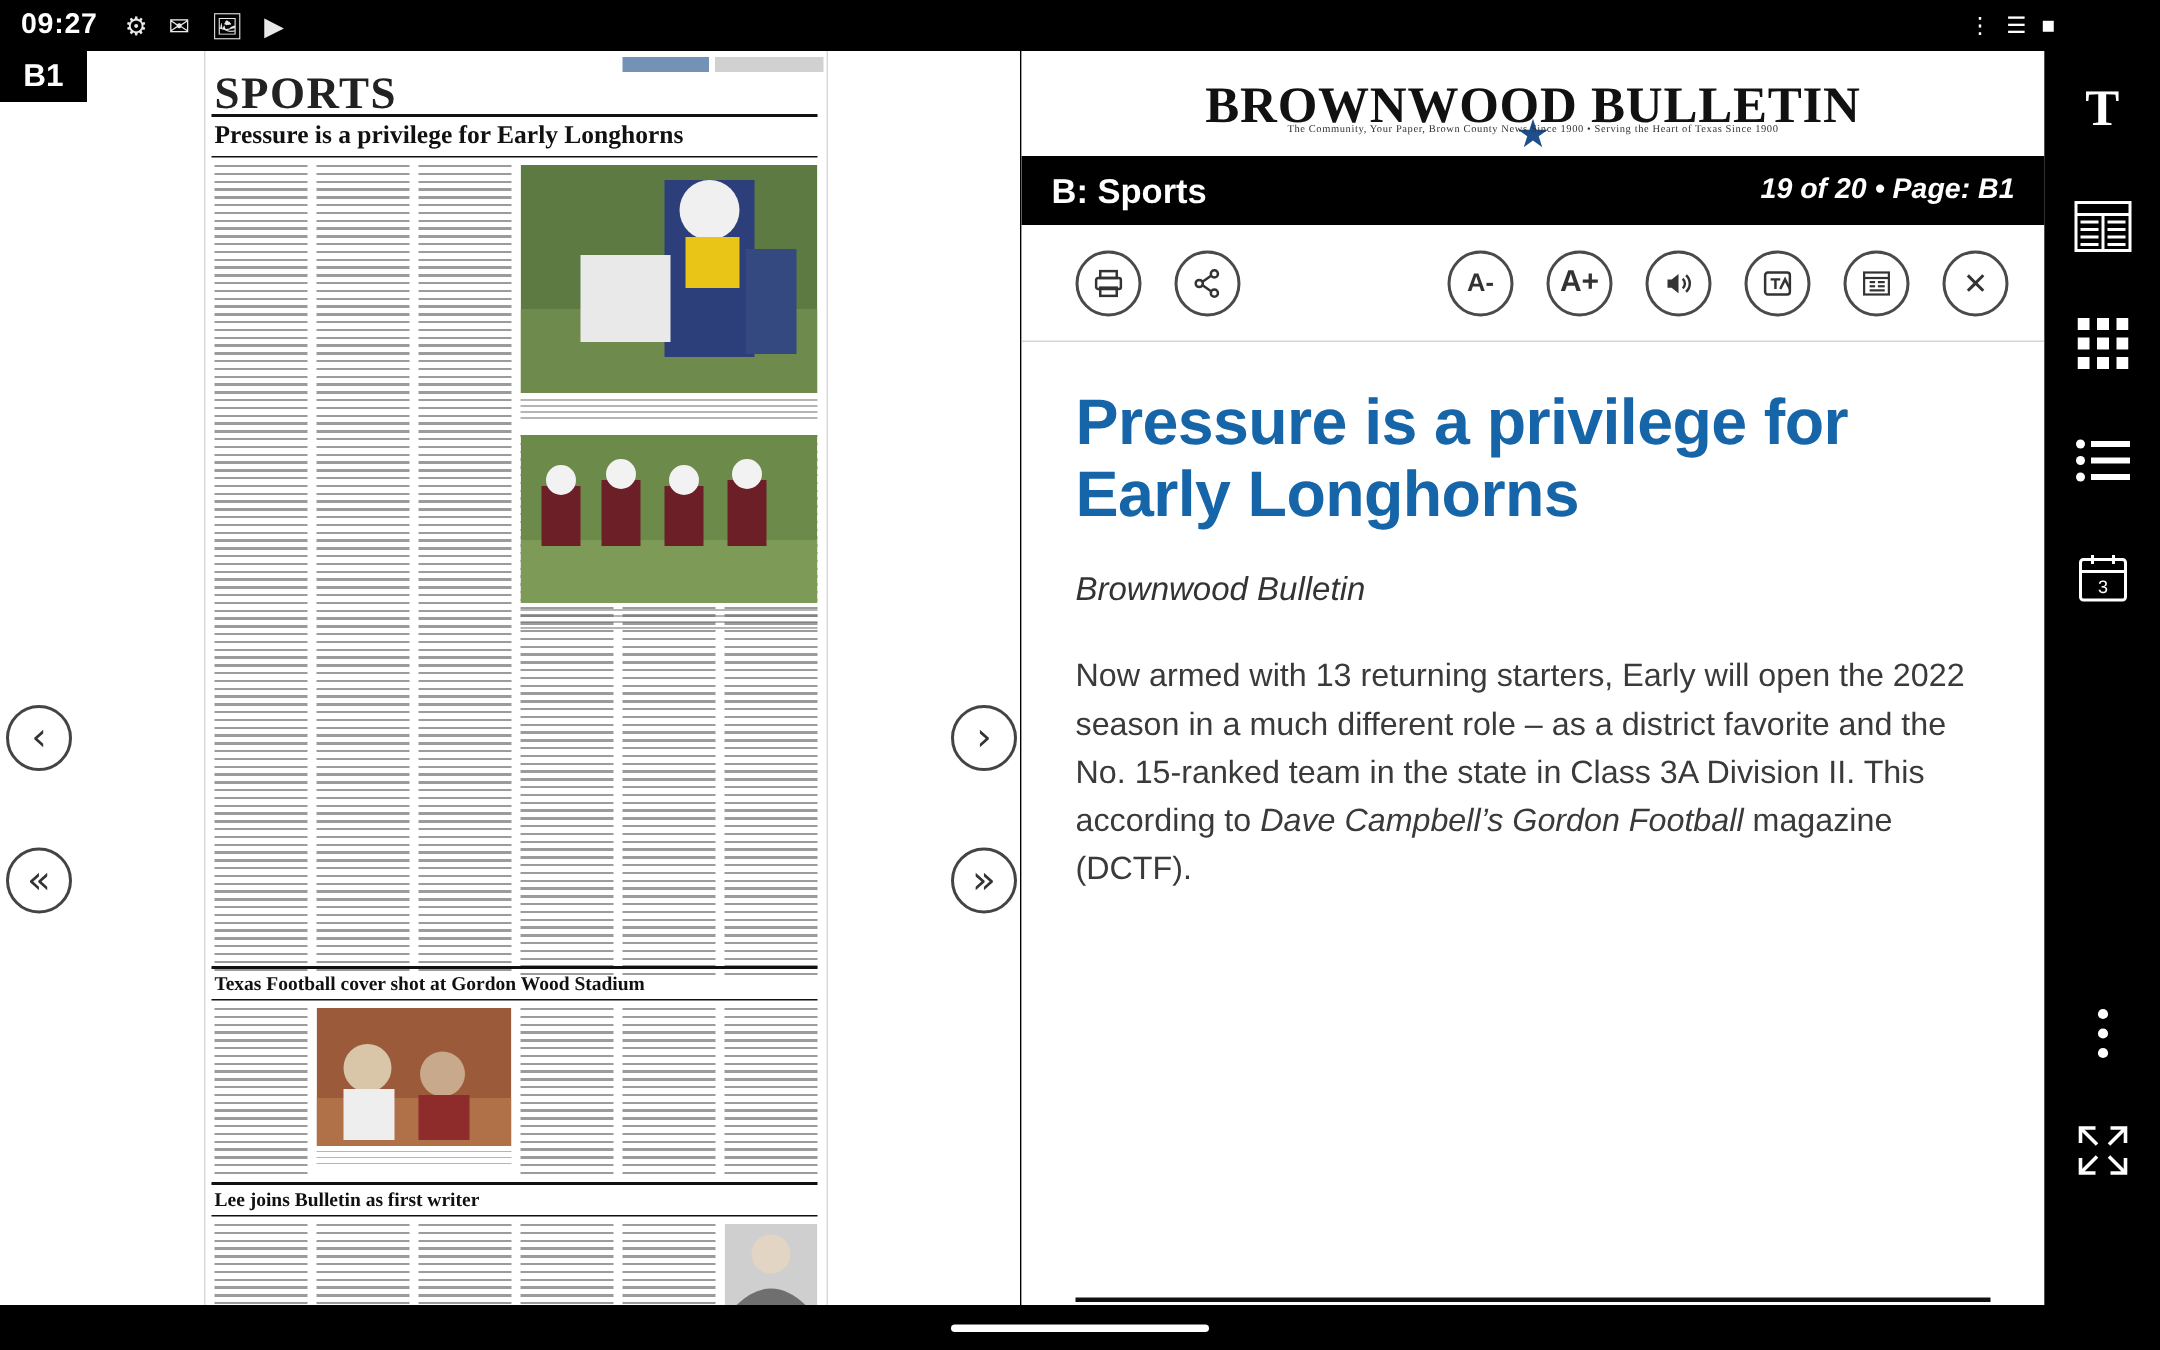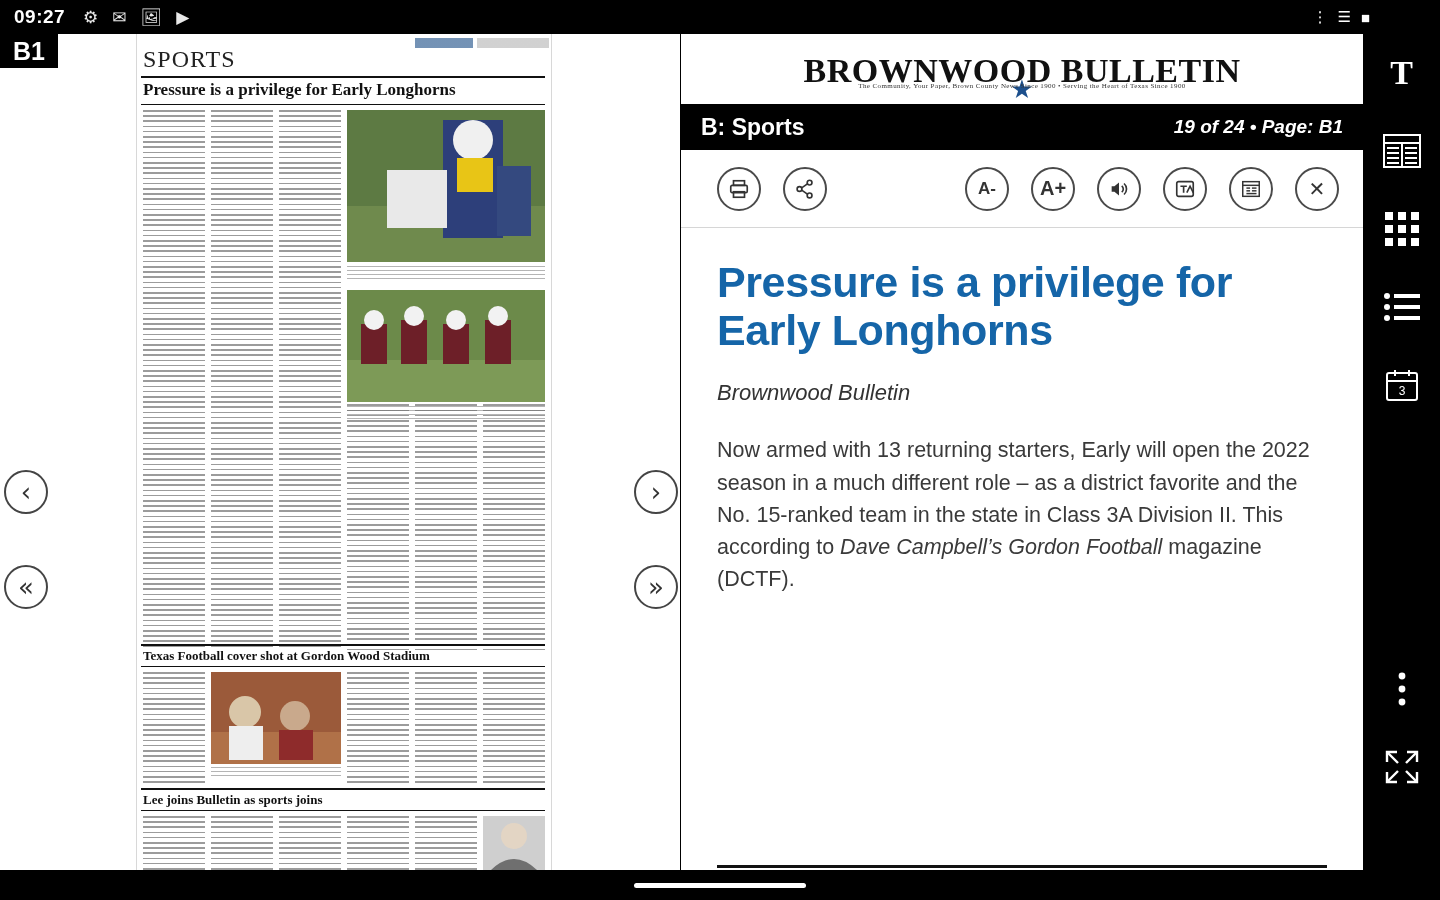--- a/index.html
+++ b/index.html
@@ -41,21 +41,21 @@
   #leftpane {
     position: absolute; top: 34px; left: 0;
     width: 680px; height: 836px;
     background: #fff;
     overflow: hidden;
   }
   #pagebadge {
     position: absolute; top: 34px; left: 0;
     width: 58px; height: 34px;
     background: #000; color: #fff;
-    font-size: 25px; font-weight: bold;
+    font-size: 21px; font-weight: bold;
     display: flex; align-items: center; justify-content: center;
     z-index: 6;
   }
   
   #newspaper {
     position: absolute; top: 0px; left: 136px;
     width: 416px; height: 836px;
     background: #fff;
     border-left: 1px solid #d8d8d8;
     border-right: 1px solid #d8d8d8;
@@ -63,21 +63,21 @@
     font-family: "Liberation Serif", serif;
     color: #222;
   }
   #np-head {
     position: absolute; top: 4px; left: 278px; width: 134px; height: 10px;
     background: linear-gradient(90deg,#5b7fa8 0 58px,#fff 58px 62px,#c9c9c9 62px 134px);
     opacity: .85;
   }
   .np-sports {
     position: absolute; top: 12px; left: 6px;
-    font-size: 24px; font-weight: normal; letter-spacing: 1px;
+    font-size: 30px; font-weight: bold; letter-spacing: 1px;
     font-family: "Liberation Serif", serif;
   }
   .np-rule { position: absolute; left: 4px; width: 404px; height: 2px; background: #111; }
   .np-headline {
     position: absolute; left: 6px; font-weight: bold;
     font-family: "Liberation Serif", serif; color: #111;
   }
   .np-col {
     position: absolute;
     background:
@@ -291,21 +291,21 @@
           <circle cx="84" cy="44" r="15" fill="#c9a98c"></circle>
           <rect x="68" y="58" width="34" height="30" fill="#8e2b2b"></rect>
         </svg>
       </div>
       <div class="np-cap" style="left:74px; top:733px; width:130px; height:12px;"></div>
       <div class="np-col" style="left:210px;top:638px; width:62px; height:112px;"></div>
       <div class="np-col" style="left:278px;top:638px; width:62px; height:112px;"></div>
       <div class="np-col" style="left:346px;top:638px; width:62px; height:112px;"></div>
 
       <div class="np-rule" style="top:754px;"></div>
-      <div class="np-headline" style="top:758px; font-size:13px;">Lee joins Bulletin as sports joins</div>
+      <div class="np-headline" style="top:758px; font-size:13px;">Lee joins Bulletin as first writer</div>
       <div class="np-rule" style="top:776px; height:1px;"></div>
       <div class="np-col" style="left:6px;  top:782px; width:62px; height:54px;"></div>
       <div class="np-col" style="left:74px; top:782px; width:62px; height:54px;"></div>
       <div class="np-col" style="left:142px;top:782px; width:62px; height:54px;"></div>
       <div class="np-col" style="left:210px;top:782px; width:62px; height:54px;"></div>
       <div class="np-col" style="left:278px;top:782px; width:62px; height:54px;"></div>
       <div class="np-photo" style="left:346px; top:782px; width:62px; height:54px;">
         <svg width="62" height="54" viewBox="0 0 62 54">
           <rect width="62" height="54" fill="#cfcfcf"></rect>
           <circle cx="31" cy="20" r="13" fill="#e3d5c4"></circle>
@@ -325,21 +325,21 @@
   <div id="rightpane">
 
     <div id="masthead">
       <div class="mh-title">BROWNWOOD BULLETIN</div>
       <div class="mh-star">★</div>
       <div class="mh-sub">The Community, Your Paper, Brown County News Since 1900 • Serving the Heart of Texas Since 1900</div>
     </div>
 
     <div id="sectionbar">
       <div class="sec-title">B: Sports</div>
-      <div class="sec-meta">19 of 24 • Page: B1</div>
+      <div class="sec-meta">19 of 20 • Page: B1</div>
     </div>
 
     <div id="toolbar">
       <div id="tb-left">
         <div class="tbtn">
           <svg width="22" height="22" viewBox="0 0 24 24" fill="none" stroke="#333" stroke-width="1.8">
             <rect x="6" y="3" width="12" height="5"></rect>
               <rect x="3" y="8" width="18" height="8" rx="1.5"></rect>
             <rect x="6" y="15" width="12" height="6"></rect>
           </svg>

